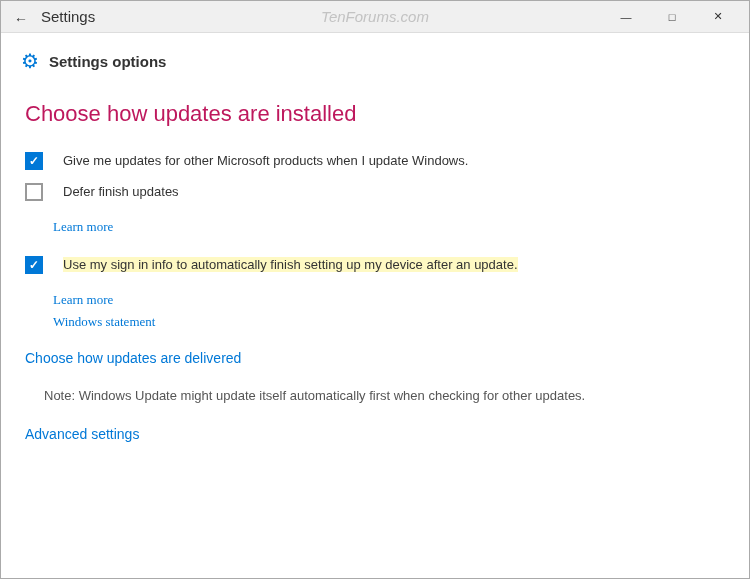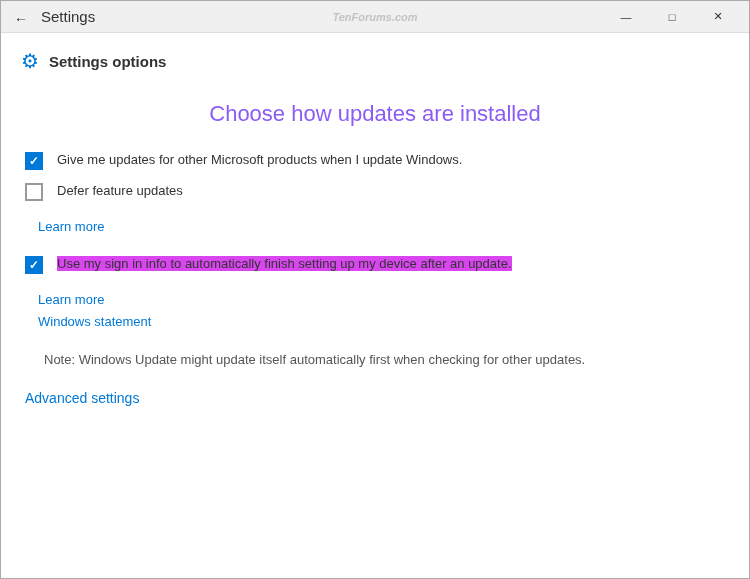--- a/index.html
+++ b/index.html
@@ -52,28 +52,27 @@
       color: #333;
       font-size: 14px;
     }
 
     .titlebar-title {
       font-size: 15px;
       color: #333;
     }
 
     .titlebar-watermark {
-      font-size: 11px;
+      font-size: 15px;
       color: rgba(150,150,150,0.5);
       font-style: italic;
       position: absolute;
       left: 50%;
       transform: translateX(-50%);
       pointer-events: none;
-      font-weight: bold;
     }
 
     .window-controls {
       display: flex;
       align-items: center;
       gap: 0;
     }
 
     .win-btn {
       width: 46px;
@@ -117,29 +116,28 @@
 
     .main-content {
       padding: 20px 24px;
       overflow-y: auto;
       flex: 1;
     }
 
     .page-title {
       font-size: 22px;
       font-weight: 300;
-      color: #8b5cf6;
+      color: #be185d;
       margin-bottom: 24px;
-      text-align: center;
     }
 
     .option-row {
       display: flex;
-      align-items: center;
-      gap: 14px;
+      align-items: flex-end;
+      gap: 20px;
       margin-bottom: 16px;
     }
 
     .checkbox {
       width: 18px;
       height: 18px;
       min-width: 18px;
       border: 2px solid #999;
       background: white;
       display: flex;
@@ -162,26 +160,27 @@
       line-height: 1;
     }
 
     .option-text {
       font-size: 13px;
       color: #333;
       line-height: 1.4;
     }
 
     .highlighted-text {
-      background-color: #d946ef;
+      background-color: #fef9c3;
     }
 
     .link-row {
-      margin-left: 13px;
+      margin-left: 28px;
       margin-bottom: 4px;
+      font-family: Liberation Serif, serif;
     }
 
     .link {
       color: #0078d7;
       font-size: 13px;
       text-decoration: none;
       cursor: pointer;
     }
 
     .section-gap {
@@ -239,38 +238,39 @@
     <div class="main-content">
       <h1 class="page-title">Choose how updates are installed</h1>
 
       <div class="option-row section-gap">
         <div class="checkbox checked"></div>
         <span class="option-text">Give me updates for other Microsoft products when I update Windows.</span>
       </div>
 
       <div class="option-row">
         <div class="checkbox"></div>
-        <span class="option-text">Defer feature updates</span>
+        <span class="option-text">Defer finish updates</span>
       </div>
       <div class="link-row section-gap-large">
         <a class="link">Learn more</a>
       </div>
 
       <div class="option-row">
         <div class="checkbox checked"></div>
         <span class="option-text">
           <span class="highlighted-text">Use my sign in info to automatically finish setting up my device after an update.</span>
         </span>
       </div>
       <div class="link-row">
         <a class="link">Learn more</a>
       </div>
       <div class="link-row section-gap-large">
         <a class="link">Windows statement</a>
       </div>
 
+      <a class="main-link">Choose how updates are delivered</a>
 
       <p class="note-text">Note: Windows Update might update itself automatically first when checking for other updates.</p>
 
       <a class="main-link">Advanced settings</a>
     </div>
   </div>
 </div>
 
 </body></html>

